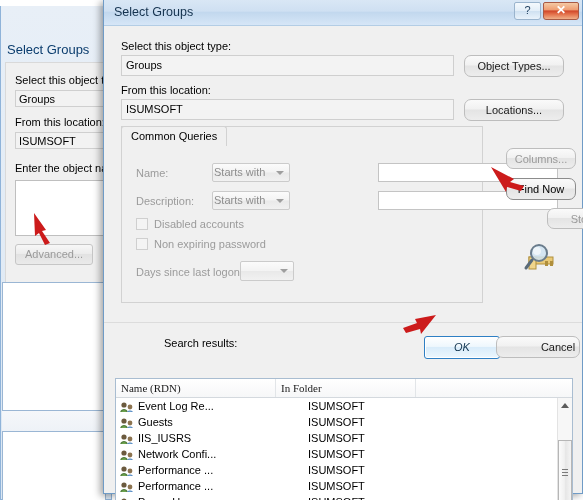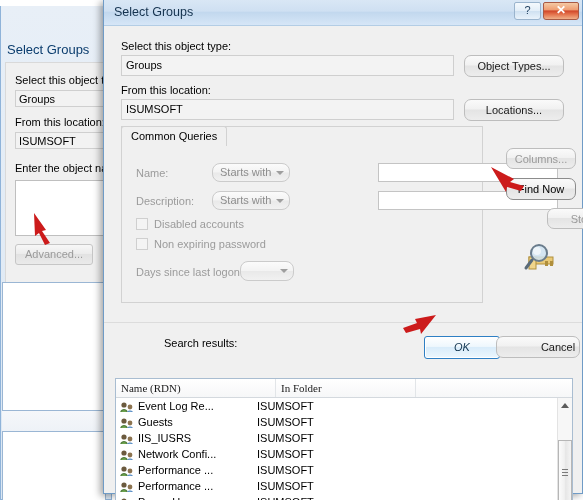--- a/index.html
+++ b/index.html
@@ -235,25 +235,25 @@
     left: 1px; top: 19px;
     width: 104px; height: 2px;
     background: #f0f0f0;
     z-index: 4;
   }
 
   .combo {
     position: absolute;
     background: linear-gradient(to bottom, #fbfbfb 0%, #f3f3f3 48%, #e9e9e9 52%, #f1f1f1 100%);
     border: 1px solid #cbcbcb;
-    border-radius: 8px;
+    border-radius: 2px;
     box-sizing: border-box;
     font-size: 11px;
     color: #8d8d8d;
-    padding: 2px 18px 2px 7px;
+    padding: 2px 18px 2px 1px;
     white-space: nowrap;
     overflow: hidden;
   }
   .combo .arrow {
     position: absolute;
     right: 5px; top: 50%;
     margin-top: -2px;
     width: 0; height: 0;
     border-left: 4px solid transparent;
     border-right: 4px solid transparent;
@@ -303,21 +303,21 @@
     left: 0; top: 19px; right: 15px; bottom: 0;
   }
   .lv-row {
     position: relative;
     height: 16px;
     display: flex;
     align-items: center;
   }
   .lv-cell-name {
     position: relative;
-    width: 141px;
+    width: 192px;
     padding-left: 22px;
     box-sizing: border-box;
     font-size: 11px;
     color: #000;
     white-space: nowrap;
     overflow: hidden;
   }
   .lv-cell-folder {
     width: 140px;
     font-size: 11px;

